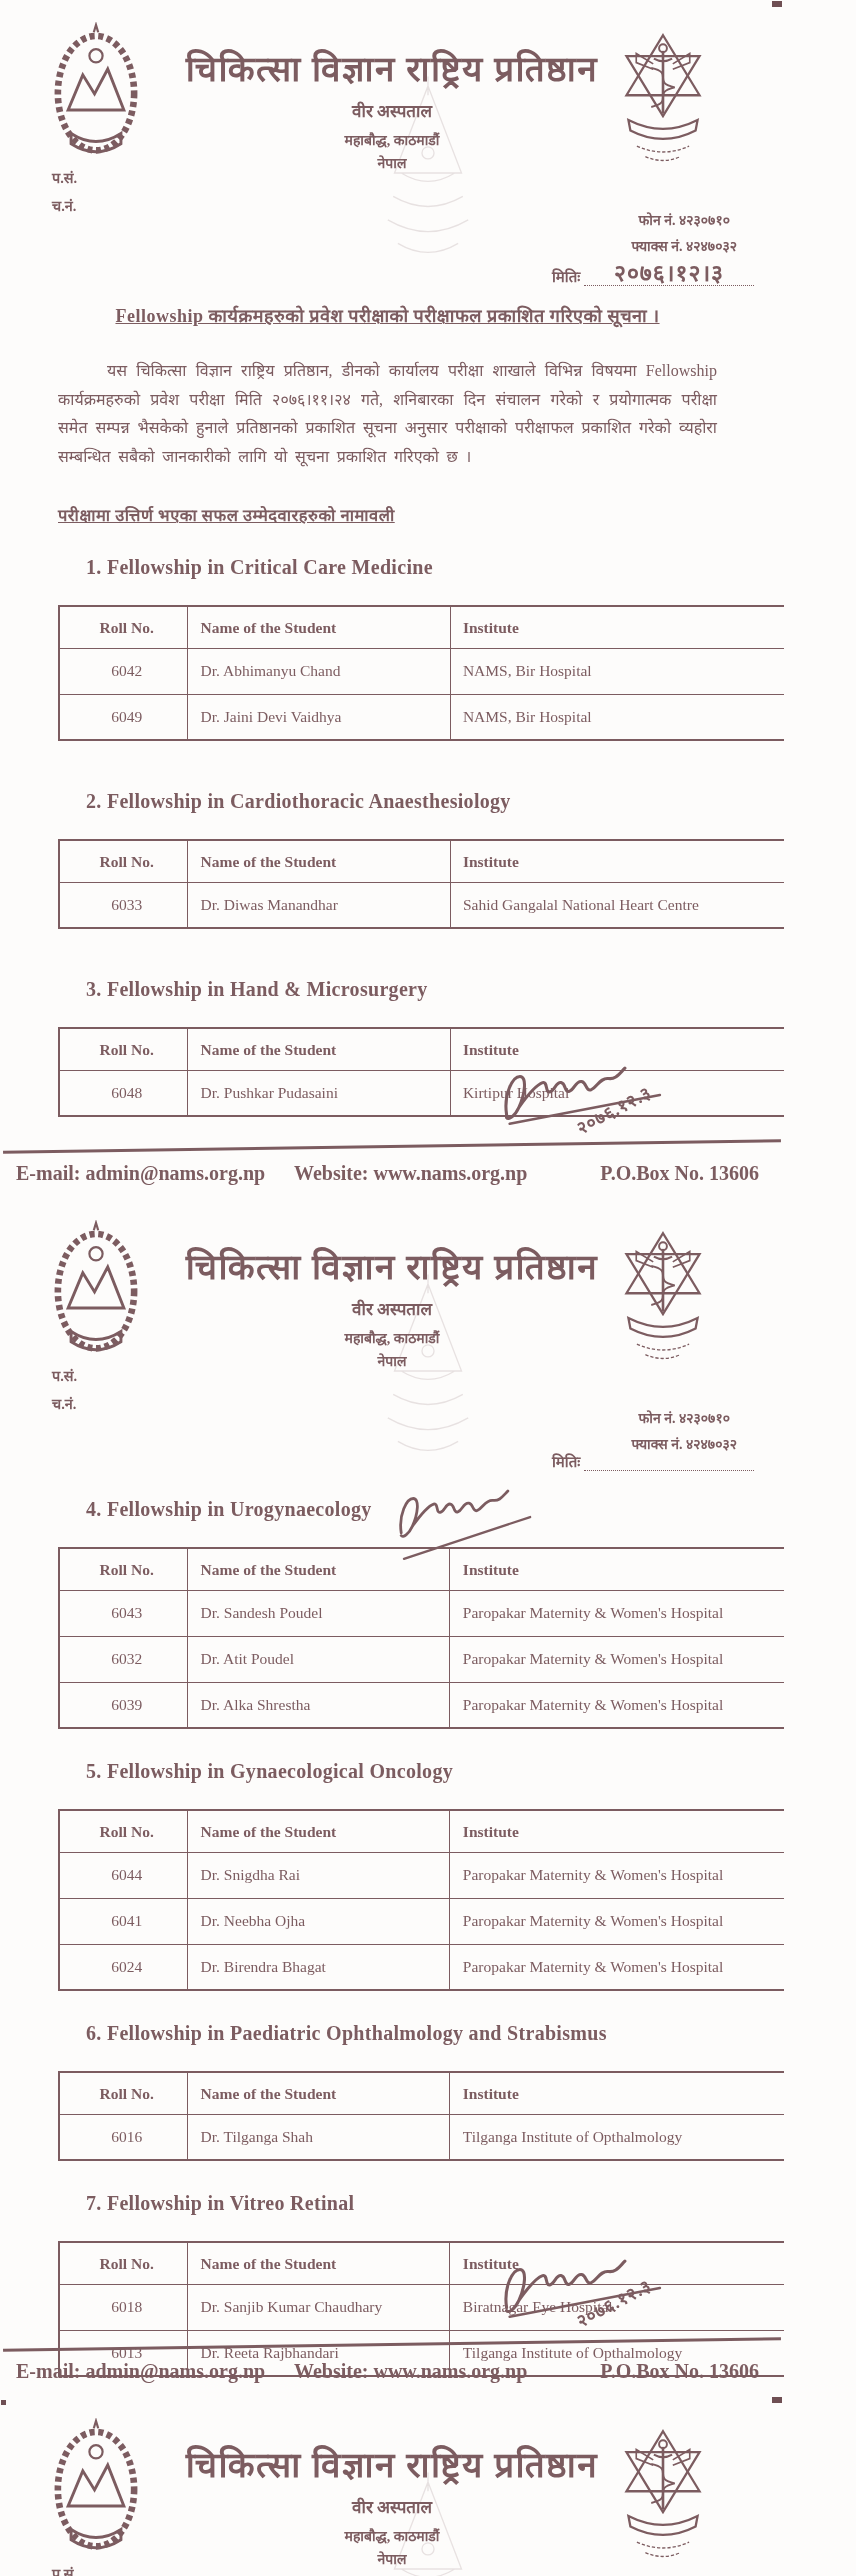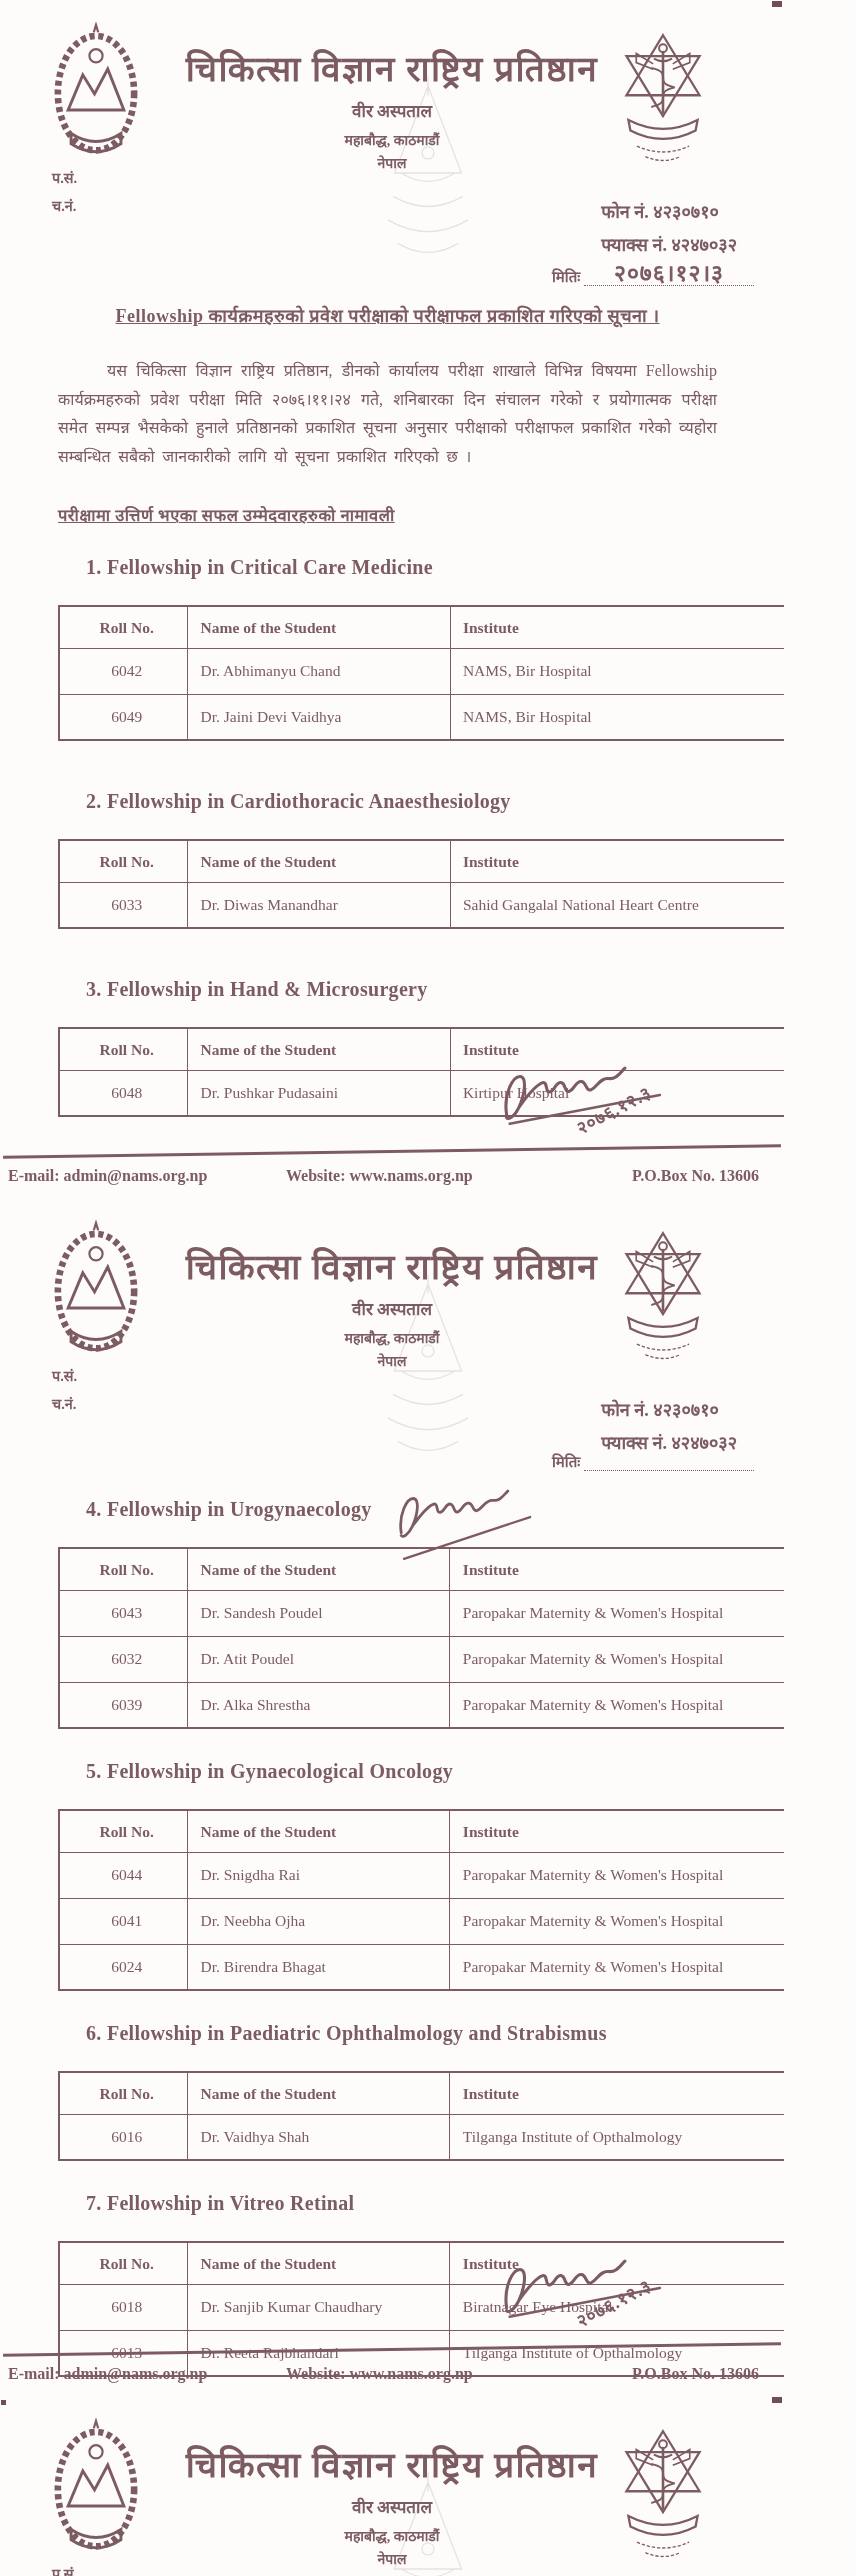--- a/index.html
+++ b/index.html
@@ -31,21 +31,21 @@
     text-align:center;font-size:35px;font-weight:bold;
     padding-top:44px;letter-spacing:1.5px;color:var(--ink);
   }
   .hospital{text-align:center;font-size:17px;font-weight:bold;margin-top:8.2px;}
   .addr{text-align:center;font-size:14px;font-weight:bold;margin-top:8.2px;}
   .country{margin-top:4.1px;}
   .emblem-left{position:absolute;left:52px;top:21.6px;width:88px;height:157px;}
   .emblem-right{position:absolute;right:72px;top:30px;width:98px;height:137px;}
   .watermark{position:absolute;left:361px;top:62px;width:134px;height:222px;opacity:0.16;}
   .refs{position:absolute;left:52px;top:164px;font-size:14.4px;font-weight:bold;line-height:1.95;}
-  .contact{position:absolute;right:47px;top:196px;text-align:left;font-size:18px;font-weight:bold;line-height:1.85;}
+  .contact{position:absolute;right:47px;top:208px;text-align:center;font-size:14px;font-weight:bold;line-height:1.85;}
   .miti{position:absolute;right:30px;top:253px;font-size:15px;font-weight:bold;white-space:nowrap;}
   .miti .dots{
     display:inline-block;min-width:170px;
     border-bottom:1.5px dotted var(--ink);
     text-align:center;vertical-align:bottom;
   }
   .miti-date{
     font-size:23px;font-weight:bold;letter-spacing:1px;
     position:relative;top:3.1px;font-family:Liberation Serif, serif;
   }
@@ -97,21 +97,21 @@
   .sig-top-2{left:391px;top:282px;width:160px;}
 
   
   .pfooter{position:absolute;left:0;right:0;bottom:13.4px;}
   .footer-rule{
     height:3.1px;background:var(--ink);
     margin:0 3.1px 13.4px;transform:rotate(-0.85deg);
   }
   .footer-row{
     display:flex;align-items:baseline;
-    font-size:16px;font-weight:bold;padding:0 25px 0 8px;
+    font-size:20px;font-weight:bold;padding:0 25px 0 16px;
   }
   .footer-row .email{flex:0 0 278px;}
   .footer-row .web{flex:1;}
   .footer-row .pobox{flex:0 0 auto;}
 </style>
 </head>
 <body>
 
 <div class="page">
   <div class="corner-mark tr"></div>
@@ -348,21 +348,21 @@
       <h3 class="sec-heading">6.  Fellowship in Paediatric Ophthalmology and Strabismus</h3>
       <table class="roster">
         <tbody>
             <tr>
           <th class="col-roll">Roll No.</th>
           <th class="col-name">Name of the Student</th>
           <th class="col-inst">Institute</th>
         </tr>
         <tr>
           <td class="col-roll">6016</td>
-          <td>Dr. Vaidhya  Shah</td>
+          <td>Dr. Tilganga  Shah</td>
           <td>Tilganga Institute of Opthalmology</td>
         </tr>
       </tbody>
         </table>
     </section>
 
     <section class="sec tight">
       <h3 class="sec-heading">7.  Fellowship in Vitreo Retinal</h3>
       <table class="roster">
         <tbody>

